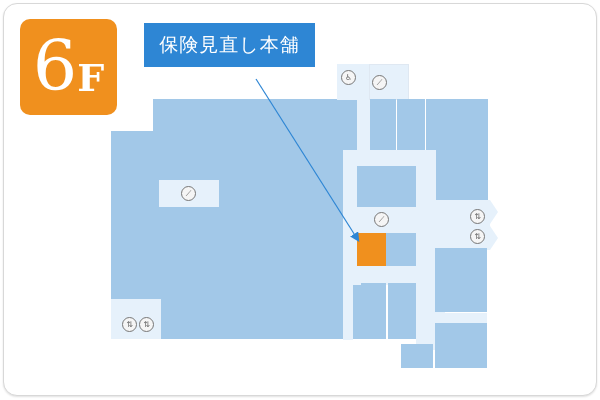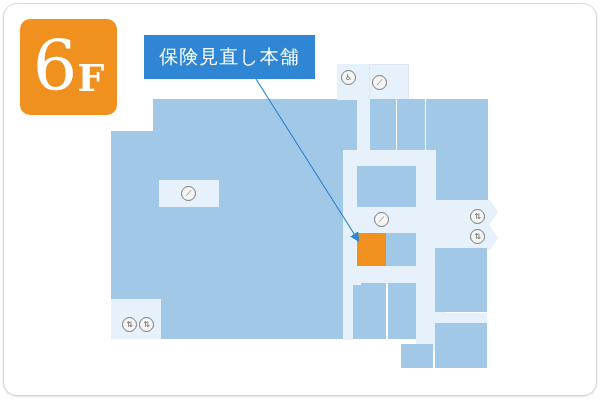--- a/index.html
+++ b/index.html
@@ -1,21 +1,21 @@
 <!DOCTYPE html>
 <html><head>
 <meta charset="utf-8">
 <style>
   html, body { margin:0; padding:0; background:#ffffff; }
   body { width:600px; height:400px; position:relative; overflow:hidden; font-family:"DejaVu Sans", sans-serif; }
   .card { position:absolute; left:3px; top:3px; width:592px; height:391px; border:1px solid #d8d8d8; border-radius:14px; background:#fff; box-shadow:0 1px 2px rgba(0,0,0,0.12); }
   .floor-badge { position:absolute; left:20px; top:19px; width:97px; height:96px; background:#f0901e; border-radius:10px; color:#fff; display:flex; align-items:flex-end; justify-content:center; }
   .floor-badge .num { font-family:"DejaVu Serif", serif; font-size:70px; line-height:1; padding-bottom:14px; letter-spacing:-2px; }
   .floor-badge .f { font-family:"DejaVu Serif", serif; font-size:38px; font-weight:bold; line-height:1; padding-bottom:18px; margin-left:2px; }
-  .label { position:absolute; left:144px; top:35px; width:171px; height:44px; background:#2e86d4; color:#fff; font-size:19px; display:flex; align-items:center; justify-content:center; letter-spacing:1px; }
+  .label { position:absolute; left:144px; top:23px; width:171px; height:44px; background:#2e86d4; color:#fff; font-size:19px; display:flex; align-items:center; justify-content:center; letter-spacing:1px; }
   .r { position:absolute; }
   .room { background:#a2c8e8; }
   .corr { background:#e6f1fb; }
   .icon { position:absolute; width:13px; height:13px; border:1px solid #777; border-radius:50%; background:#f5f5f5; color:#666; font-size:8px; display:flex; align-items:center; justify-content:center; line-height:1; }
   .pointer { position:absolute; width:0; height:0; border-top:12px solid transparent; border-bottom:12px solid transparent; border-left:8px solid #e6f1fb; }
   svg.line { position:absolute; left:0; top:0; }
 </style>
 </head>
 <body>
 

